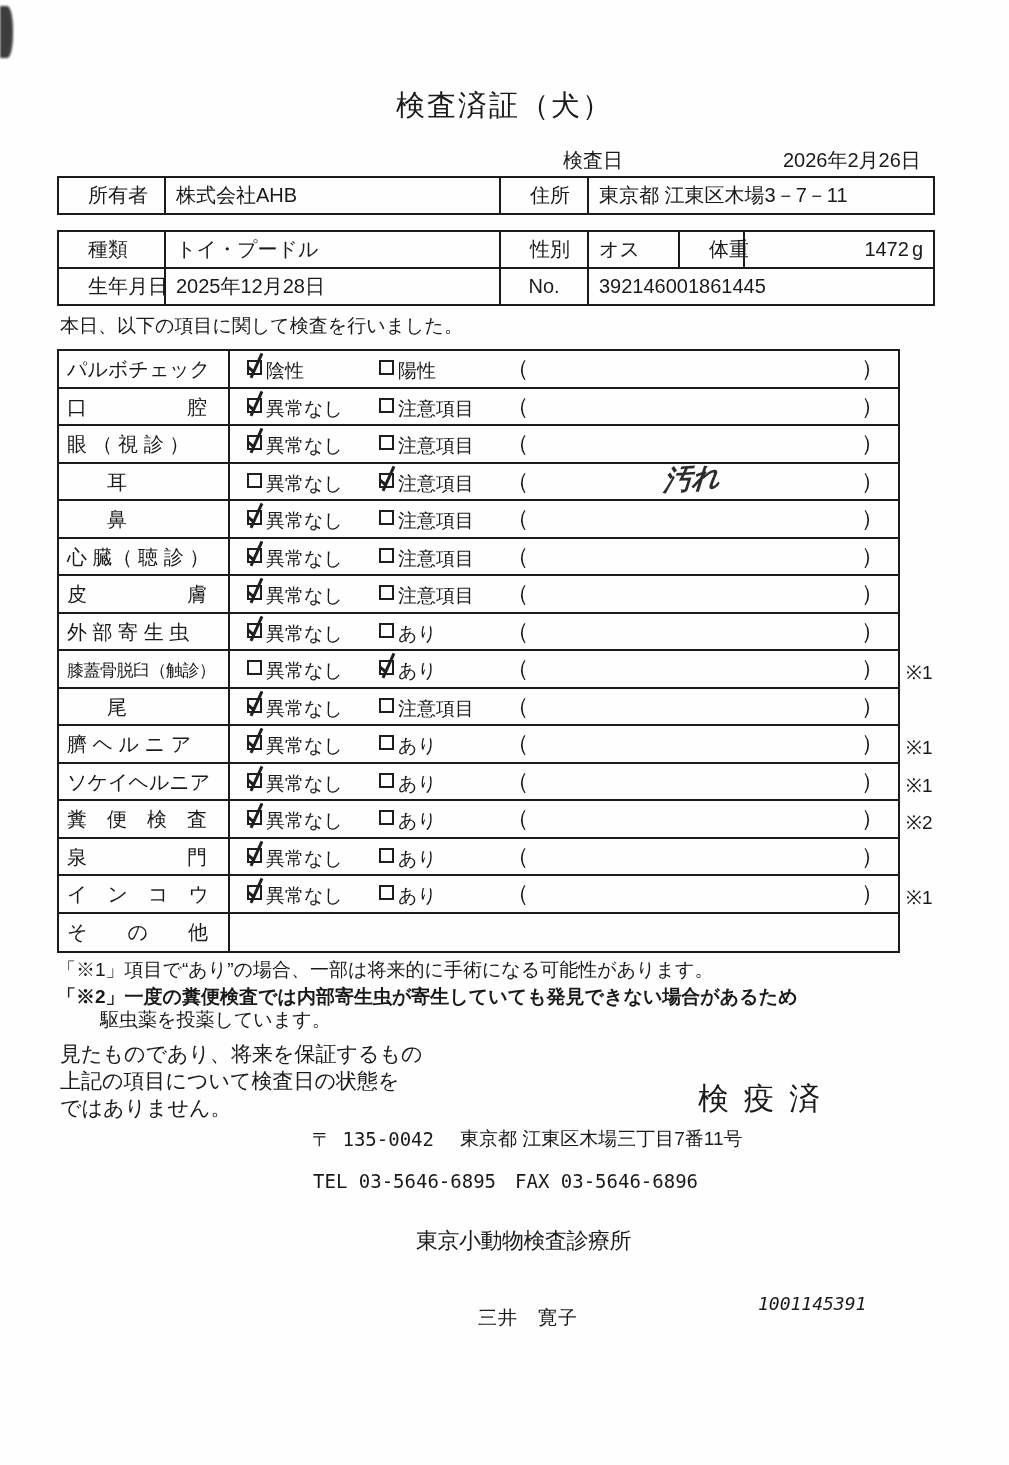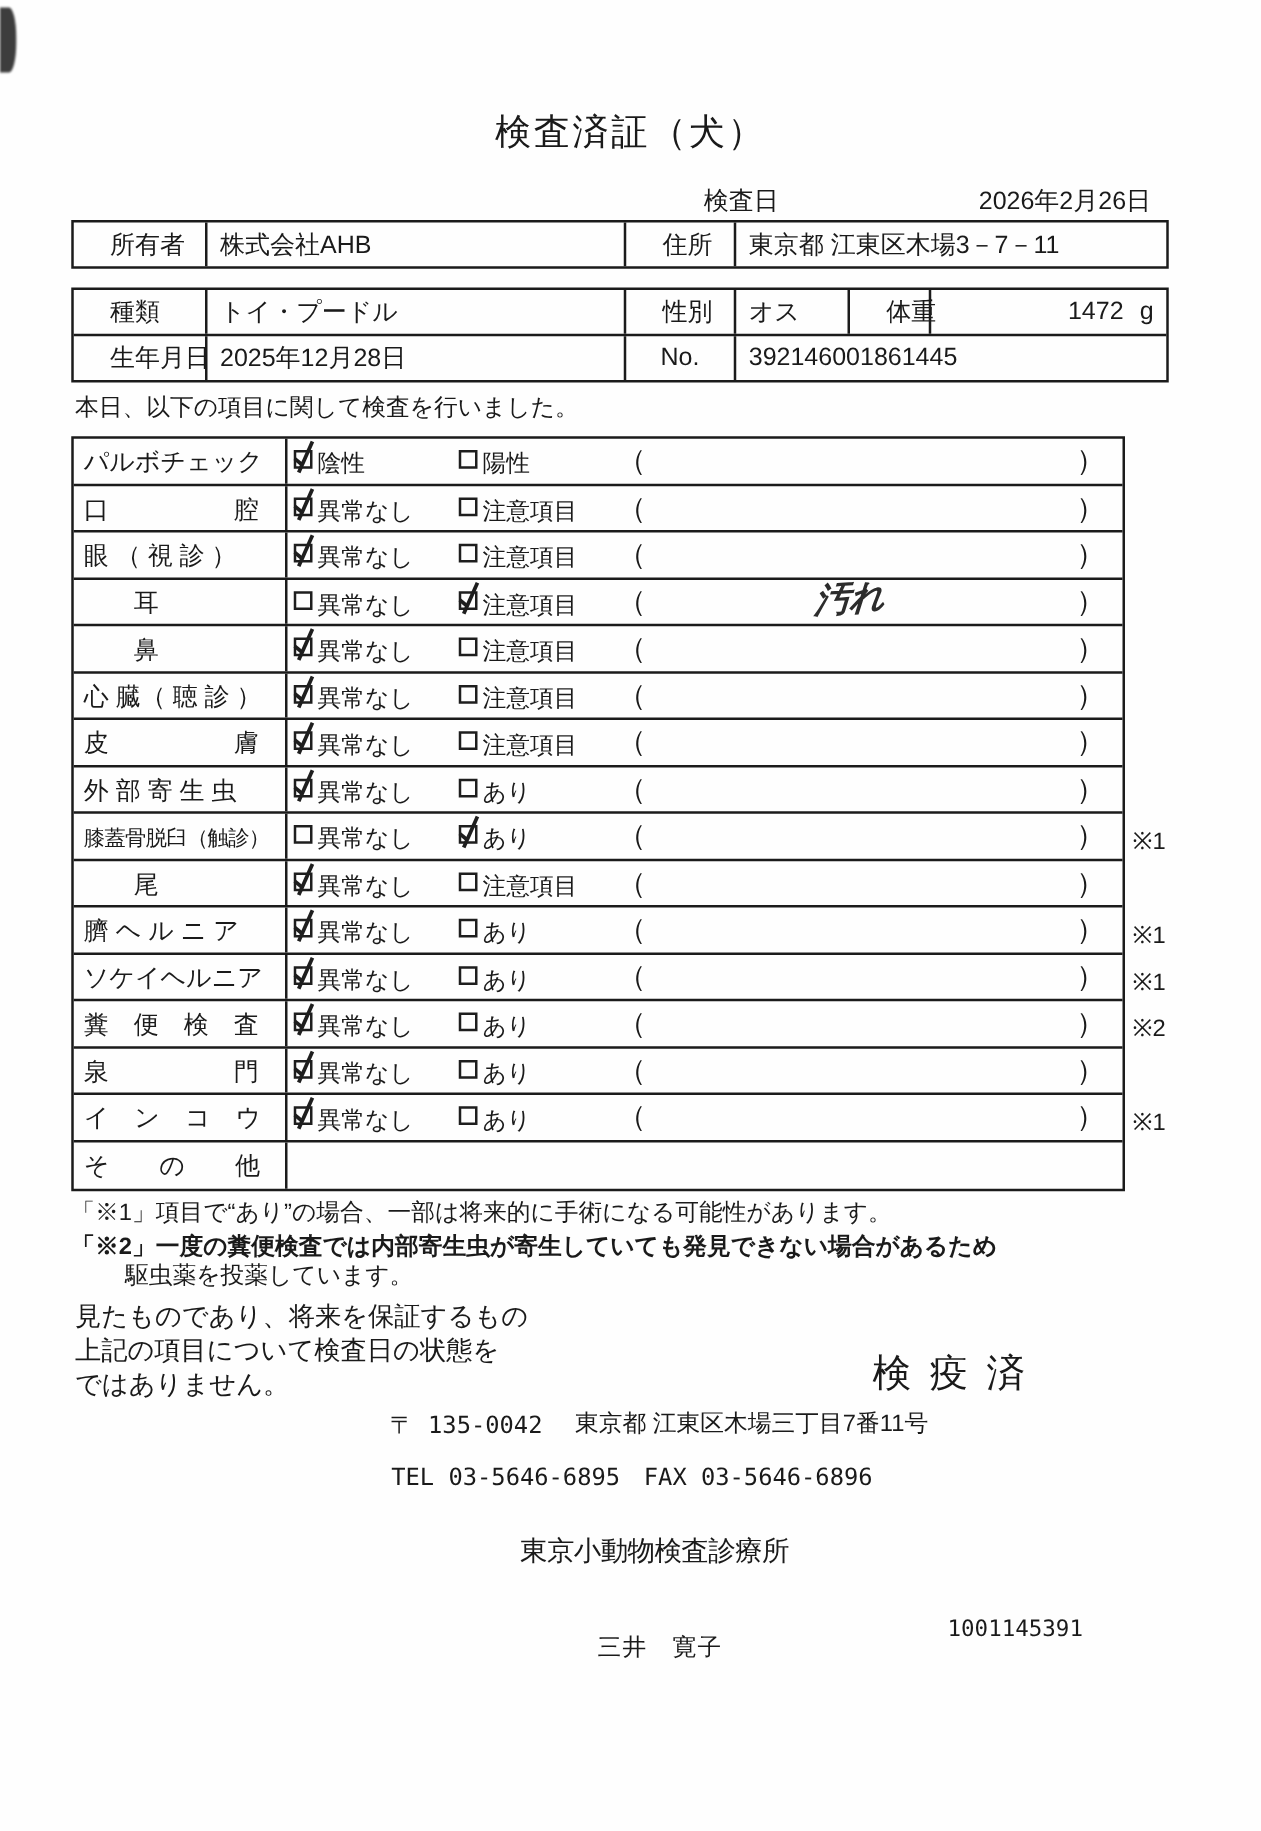--- a/index.html
+++ b/index.html
@@ -29,26 +29,26 @@
   .tbl-b { position:absolute; left:57px; top:230px; width:878px; border:2px solid #1b1b1b; }
   .row-b1 { display:grid; grid-template-columns:105px 335px 88px 91px 65px 194px; border-bottom:2px solid #1b1b1b; }
   .row-b2 { display:grid; grid-template-columns:105px 335px 88px 350px; }
   .cell {
     height:35px; display:flex; align-items:center;
     padding:0 8px 0 10px; font-size:20px; white-space:nowrap; overflow:visible;
   }
   .cell.lbl { padding-left:29px; }
   .cell:not(:first-child) { border-left:2px solid #1b1b1b; }
   .cell.center { justify-content:center; padding:0; }
-  .cell.weight { justify-content:flex-end; padding-right:14px; gap:13px; }
+  .cell.weight { justify-content:flex-end; padding-right:14px; gap:3px; }
 
   .intro { position:absolute; left:60px; top:313px; font-size:19px; }
 
   .ck { position:absolute; left:57px; top:349px; width:843px; border:2px solid #1b1b1b; }
-  .ck-row { position:relative; display:flex; height:37.5px; border-bottom:2px solid #1b1b1b; }
+  .ck-row { position:relative; display:flex; height:37.5px; border-bottom:2px solid #1b1b1b;gap:12px; }
   .ck-row:last-child { border-bottom:none; }
   .ck-label {
     width:171px; flex:0 0 171px; border-right:2px solid #1b1b1b;
     padding:5px 0 0 8px; font-size:20px; white-space:pre; overflow:hidden;
   }
   .ck-label.small { font-size:17px; padding-top:8px; letter-spacing:-0.5px; }
   .ck-content { position:relative; flex:1; font-size:19px; }
   .ck-opt { position:absolute; top:7px; display:inline-flex; align-items:flex-start; white-space:nowrap; cursor:default; }
   .ck-opt.opt1 { left:5px; }
   .ck-opt.opt2 { left:137px; }
@@ -80,21 +80,21 @@
   .fn3 { left:100px; top:1007px; }
 
   .disc { position:absolute; left:60px; top:1040px; font-size:21px; line-height:27px; }
   .stamp { position:absolute; left:698px; top:1078px; font-size:31px; letter-spacing:3px; white-space:nowrap; }
 
   .postal-code    { position:absolute; left:312px; top:1127px; font-size:19px; font-family:"DejaVu Sans Mono", monospace; }
   .postal-address { position:absolute; left:460px; top:1126px; font-size:19px; }
   .tel            { position:absolute; left:313px; top:1169px; font-size:19px; font-family:"DejaVu Sans Mono", monospace; }
   .clinic         { position:absolute; left:416px; top:1226px; font-size:22px; letter-spacing:-0.5px; white-space:nowrap; }
   .vet            { position:absolute; left:478px; top:1261px; font-size:19px; letter-spacing:1px;margin-top:44px; }
-  .serial         { position:absolute; left:758px; top:1293px; font-size:18px; font-family:"DejaVu Sans Mono", monospace; }
+  .serial         { position:absolute; left:758px; top:1293px; font-size:18px; font-family:"DejaVu Sans Mono", monospace;font-style:italic; }
 </style>
 </head>
 <body>
 
 <div class="page">
   <div class="artifact"></div>
 
   <h1 class="doc-title">検査済証（犬）</h1>
 
   <div class="date-label">検査日</div>

